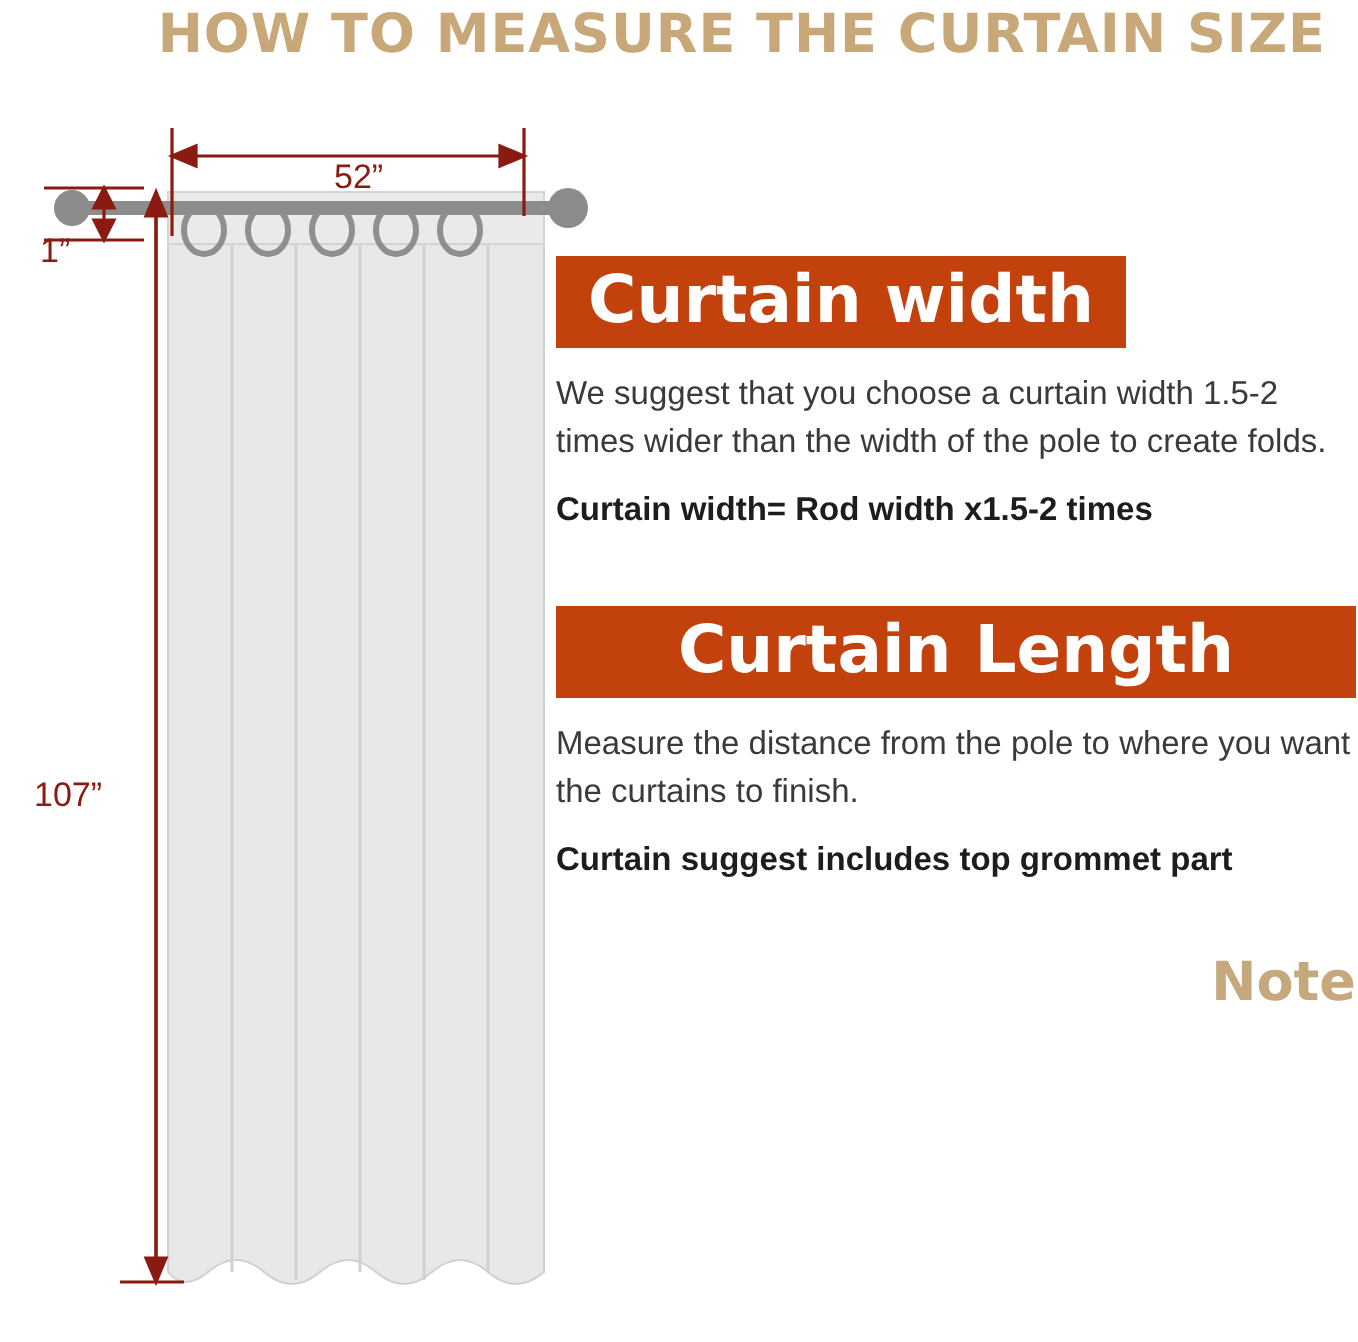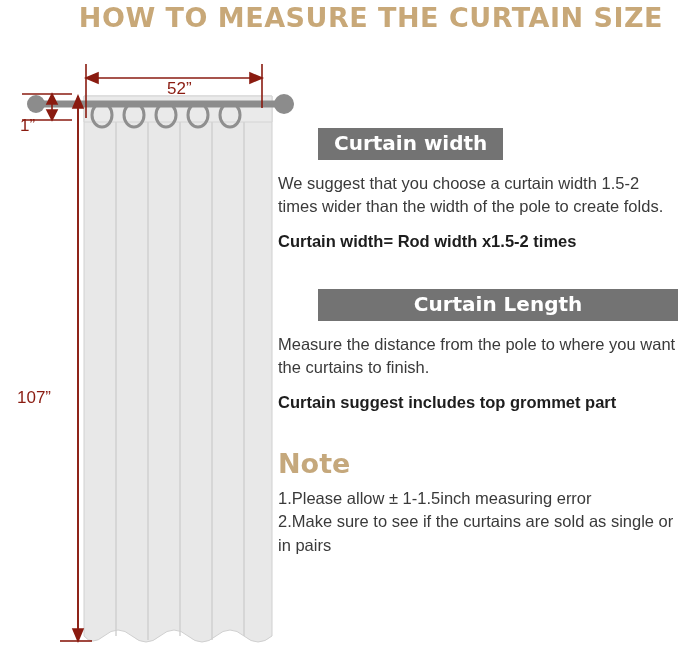--- a/index.html
+++ b/index.html
@@ -53,28 +53,27 @@
   
   #content {
     position: absolute;
     left: 278px;
     top: 128px;
     width: 400px;
   }
 
   .section-head {
     display: inline-block;
-    background: #737373;
+    background: #c2410c;
     color: #ffffff;
-    font-size: 20px;
+    font-size: 33px;
     font-weight: bold;
     padding: 4px 16px 6px 16px;
     font-family: "DejaVu Sans", sans-serif;
     line-height: 1.1;
-    margin-left: 40px;
   }
 
   .body-text {
     color: #3a3a3a;
     font-size: 16.5px;
     line-height: 1.42;
     margin-top: 12px;
     font-family: "Liberation Sans", sans-serif;
   }
 
@@ -88,20 +87,21 @@
 
   #sect-length { margin-top: 38px; }
   #len-head { display:block;text-align:center; }
 
   #note-title {
     color: #c5a87c;
     font-size: 27px;
     font-weight: bold;
     margin-top: 36px;
     font-family: "DejaVu Sans", sans-serif;
+    text-align: right;
   }
   .note-line {
     color: #3a3a3a;
     font-size: 16.5px;
     line-height: 1.42;
     font-family: "Liberation Sans", sans-serif;
   }
   #note-lines { margin-top: 8px; }
 </style>
 </head>
@@ -178,19 +178,15 @@
   </div>
 
   <div id="sect-length">
     <div class="section-head" id="len-head">Curtain Length</div>
     <div class="body-text">Measure the distance from the pole to where you want the curtains to finish.</div>
     <div class="bold-line">Curtain suggest includes top grommet part</div>
   </div>
 
   <div id="sect-note">
     <div id="note-title">Note</div>
-    <div id="note-lines">
-      <div class="note-line">1.Please allow ± 1-1.5inch measuring error</div>
-      <div class="note-line">2.Make sure to see if the curtains are sold as single or in pairs</div>
-    </div>
   </div>
 
 </div>
 
 </body></html>

